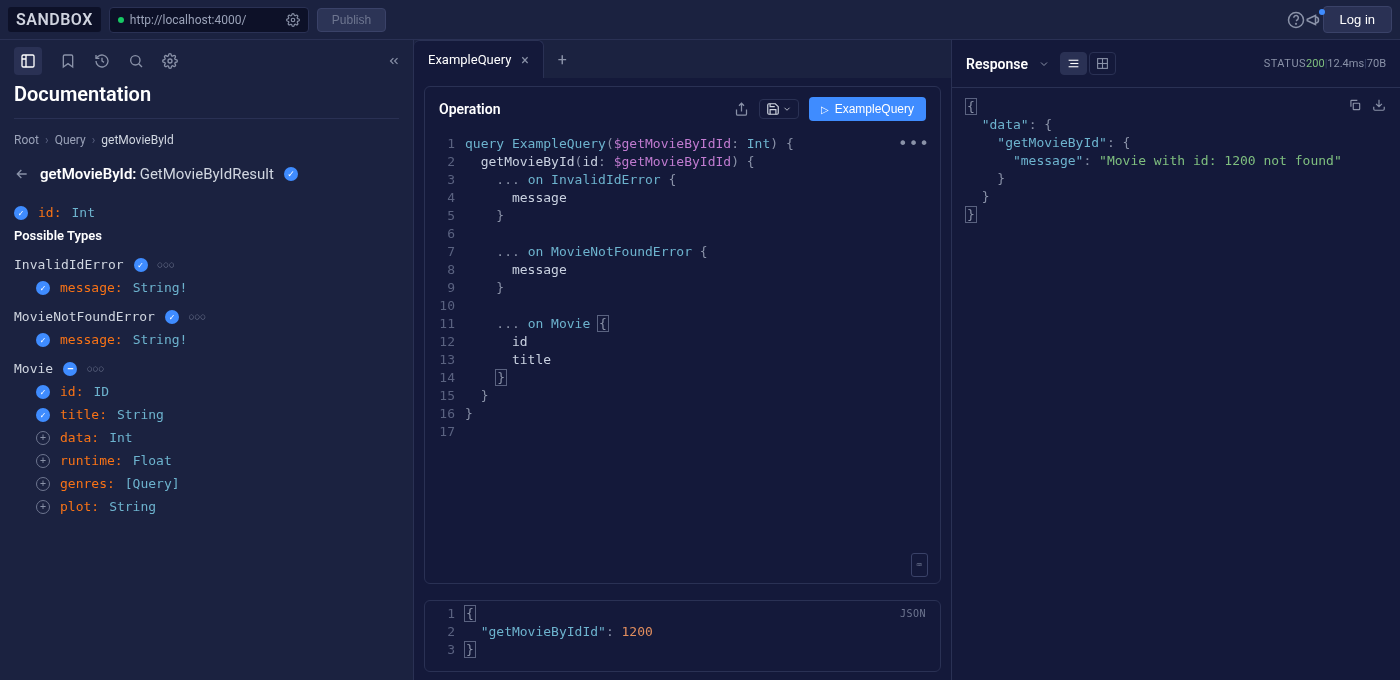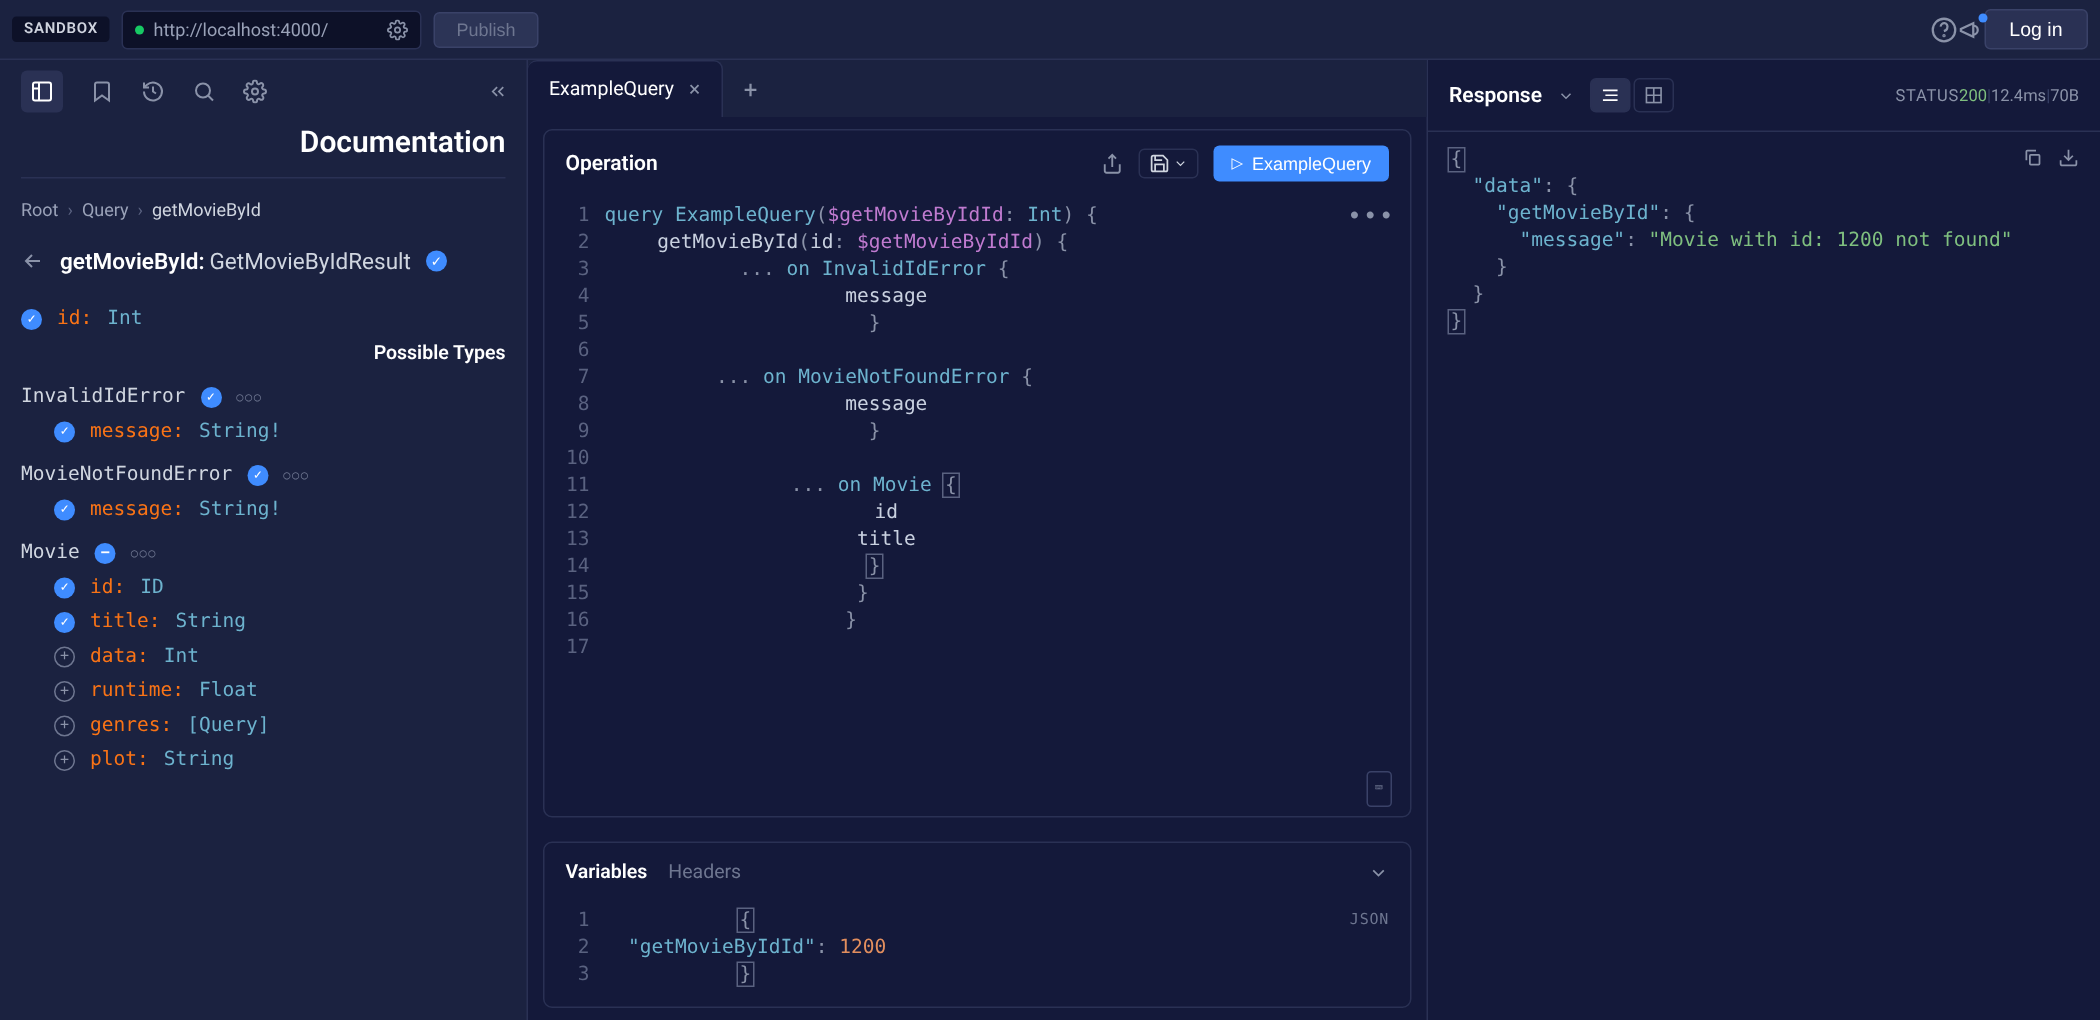--- a/index.html
+++ b/index.html
@@ -17,21 +17,21 @@
   background: #1b2240;
   display: flex;
   align-items: center;
   padding: 0 8px;
   gap: 8px;
   border-bottom: 1px solid #2a3154;
 }
 .sandbox-badge {
   background: #0d1128;
   color: #cfd3de;
-  font-size: 10px;
+  font-size: 16px;
   font-weight: 600;
   letter-spacing: 0.5px;
   padding: 3px 8px;
   border-radius: 3px;
 }
 .url-box {
   background: #0d1128;
   border: 1px solid #2a3154;
   border-radius: 4px;
   display: flex;
@@ -202,21 +202,20 @@
 .gutter {
   width: 40px;
   text-align: right;
   padding: 4px 10px 4px 0;
   color: #5a6280;
   user-select: none;
 }
 .code {
   padding: 4px 12px 4px 0;
   white-space: pre;
-  text-align: center;
 }
 .kw { color: #6db3ce; }
 .fn { color: #c9d1e0; }
 .typ { color: #6db3ce; }
 .var { color: #c07bd0; }
 .str { color: #7fbf7f; }
 .num { color: #e28e5e; }
 .prop { color: #6db3ce; }
 .punc { color: #8a92a8; }
 .cursor-box { outline: 1px solid #5a6280; padding: 0 1px; }
@@ -259,24 +258,23 @@
   font-family: "SFMono-Regular", Consolas, monospace;
   font-size: 13px;
   line-height: 18px;
   position: relative;
 }
 .resp-icons { position: absolute; right: 14px; top: 10px; display: flex; gap: 10px; color: #8a92a8; }
 .respline { white-space: pre; }
 
 
 .left-side {
-  width: 352px;
+  width: 414px;
   display: flex;
   border-right: 1px solid #2a3154;
-  text-align: right;
 }
 .doc-outer {
   flex: 1;
   display: flex;
   flex-direction: column;
 }
 .doc-toolbar {
   height: 42px;
   display: flex;
   align-items: center;
@@ -514,29 +512,20 @@
       <span class="fn">title</span>
     <span class="punc cursor-box">}</span>
   <span class="punc">}</span>
 <span class="punc">}</span>
 </div>
         <span class="kb-icon">⌨</span>
       </div>
     </div>
 
     <div class="panel vars-panel">
-      <div class="vars-header">
-        <span class="vars-tab">Variables</span>
-        <span class="vars-tab dim">Headers</span>
-        <span class="chev-icon">
-          <svg width="14" height="14" viewBox="0 0 24 24" fill="none" stroke="currentColor" stroke-width="2">
-              <path d="M6 9l6 6 6-6"></path>
-            </svg>
-        </span>
-      </div>
       <div class="editor" style="position:relative; min-height:70px">
         <span class="json-tag">JSON</span>
         <div class="gutter">1<br>2<br>3</div>
         <div class="code"><span class="punc cursor-box">{</span>
   <span class="prop">"getMovieByIdId"</span><span class="punc">: </span><span class="num">1200</span>
 <span class="punc cursor-box">}</span></div>
       </div>
     </div>
   </div>
 

